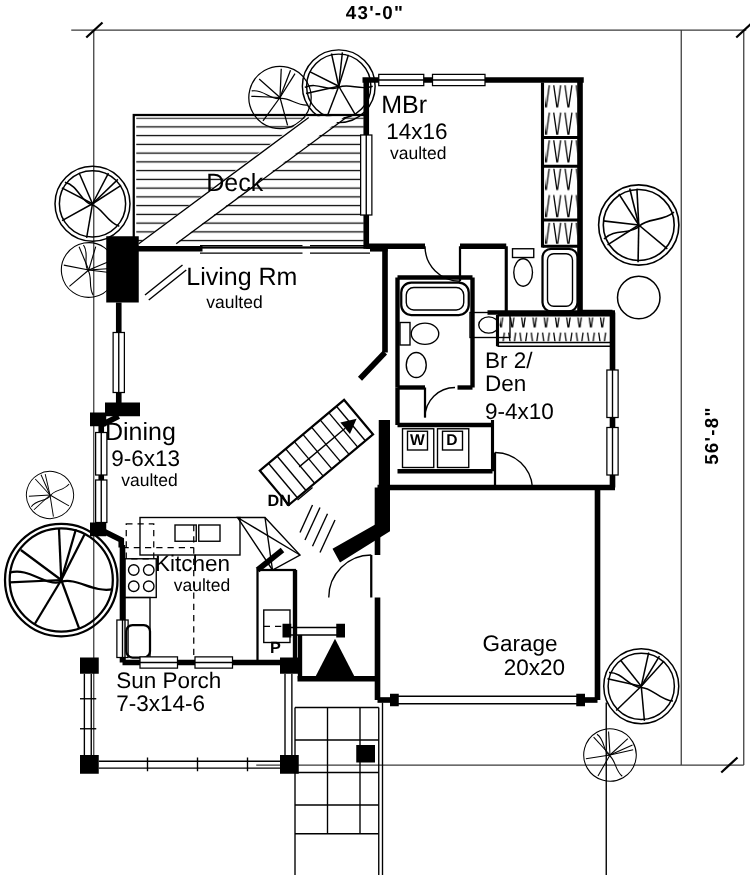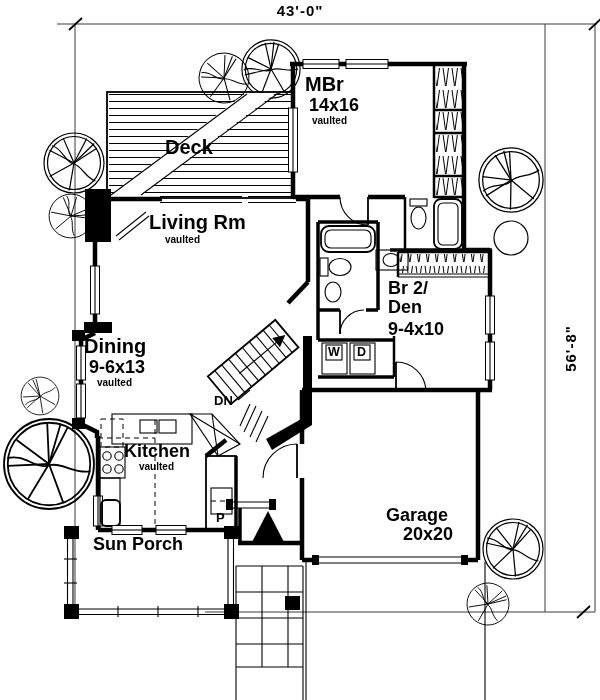--- a/index.html
+++ b/index.html
@@ -11,25 +11,25 @@
   .w4{stroke:#000;stroke-width:3.5;fill:none}
   .w3{stroke:#000;stroke-width:2.5;fill:none}
   .w2{stroke:#000;stroke-width:1.8;fill:none}
   .t{stroke:#000;stroke-width:1.1;fill:none}
   .site{stroke:#3a3a3a;stroke-width:1;fill:none}
   .blk{fill:#000;stroke:none}
   .win{fill:#fff;stroke:#000;stroke-width:1}
   .dash{stroke:#000;stroke-width:1;stroke-dasharray:5 4;fill:none}
   .tree{stroke:#000;fill:none;stroke-width:1.2}
   
-  .lbl{position:absolute;font-weight:bold;color:#000;white-space:nowrap;}
+  .lbl{position:absolute;font-weight:normal;color:#000;white-space:nowrap;}
   .l1{font-size:20px;line-height:1.08}
   .l2{font-size:18px;line-height:1.08}
   .l2s{font-size:18px;line-height:1.08}
-  .l3{font-size:10px;line-height:1.1}
+  .l3{font-size:14px;line-height:1.1}
   .dim{position:absolute;font-weight:bold;font-size:15px;color:#000;letter-spacing:1px;}
   .mk{position:absolute;font-weight:bold;font-size:12.5px;color:#000;}
 </style>
 </head>
 <body>
 
 <div id="plan">
 <svg width="600" height="700" viewBox="0 0 600 700">
   <defs>
     <pattern id="hatchH" width="4" height="7" patternUnits="userSpaceOnUse">
@@ -377,19 +377,20 @@
     <div class="l3" style="margin-left:15px">vaulted</div>
   </div>
 
   <div class="lbl" style="left:386px;top:506px">
     <div class="l2">Garage</div>
     <div class="l2s" style="margin-left:17px">20x20</div>
   </div>
 
   <div class="lbl" style="left:93px;top:535px">
     <div class="l2">Sun Porch</div>
+    <div class="l2">7-3x14-6</div>
   </div>
 
   <div class="mk" style="left:214px;top:393px;font-size:13px">DN</div>
   <div class="mk" style="left:328px;top:345px">W</div>
   <div class="mk" style="left:357px;top:345px">D</div>
   <div class="mk" style="left:216px;top:510px;font-size:13px">P</div>
 </div>
 
 </body></html>

